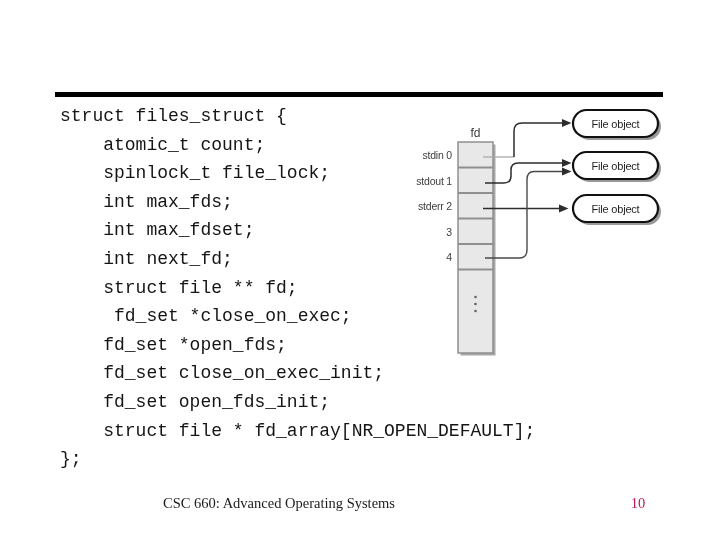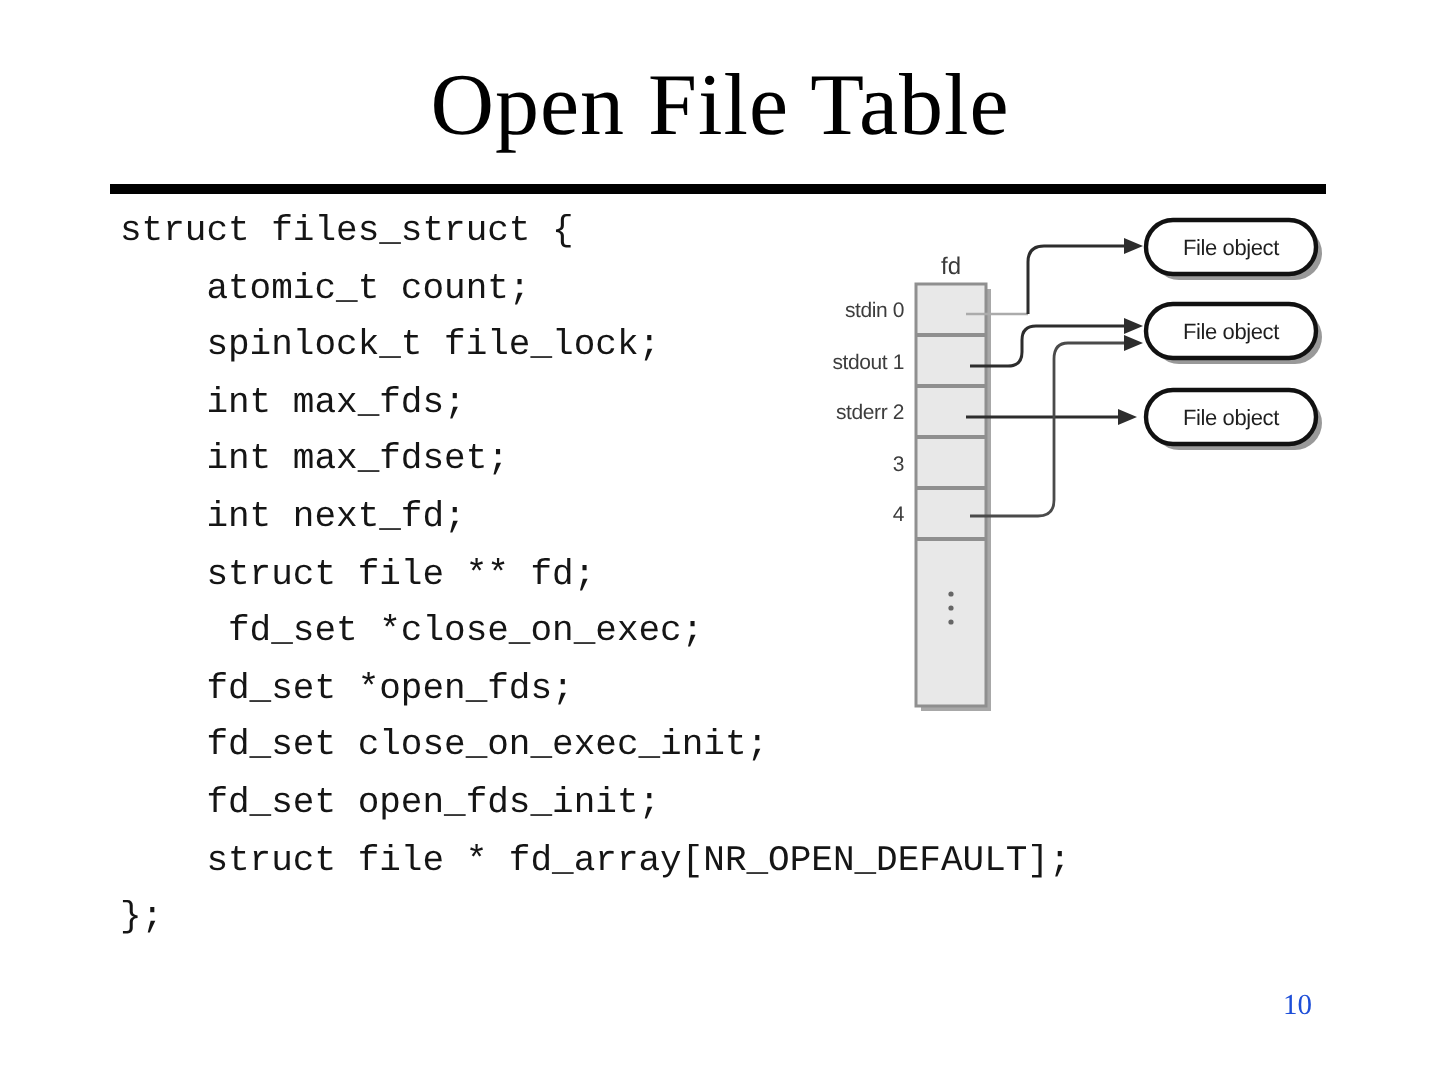--- a/index.html
+++ b/index.html
@@ -15,34 +15,33 @@
         background:#000;}
 
   .code{position:absolute;top:102px;left:60px;margin:0;
         font-family:Liberation Mono, monospace;
         font-size:18px;line-height:28.6px;color:#151515;white-space:pre;}
 
   .diagram{position:absolute;top:95px;left:400px;}
 
   .footer{position:absolute;top:495px;left:279px;transform:translateX(-50%);
           font-size:14.5px;color:#1c1c1c;white-space:nowrap;}
-  .pagenum{position:absolute;top:495px;left:620px;width:36px;text-align:right;
-           font-size:14.5px;color:#1d4ed8;}
+  .pagenum{position:absolute;top:495px;left:620px;width:36px;text-align:center;
+           font-size:14.5px;color:#be185d;}
 
   svg text{font-family:"Liberation Sans","DejaVu Sans",sans-serif;}
   .fd-label{font-size:12px;fill:#3a3a3a;}
   .row-label{font-size:10.5px;fill:#3d3d3d;letter-spacing:-0.2px;}
   .obj-label{font-size:11px;fill:#1f1f1f;letter-spacing:-0.2px;}
 </style>
 </head>
 <body>
 
 <div class="slide">
 
-  <div class="title">Open File Table</div>
 
   <div class="rule"></div>
 
   <pre class="code">struct files_struct {
     atomic_t count;
     spinlock_t file_lock;
     int max_fds;
     int max_fdset;
     int next_fd;
     struct file ** fd;
@@ -103,15 +102,16 @@
       <rect x="576" y="155" width="85" height="27" rx="13.5" fill="#999"></rect>
       <rect x="573" y="152" width="85" height="27" rx="13.5" fill="#fff" stroke="#111" stroke-width="2.2"></rect>
       <text class="obj-label" x="615.5" y="169.5" text-anchor="middle">File object</text>
 
       <rect x="576" y="198" width="85" height="27" rx="13.5" fill="#999"></rect>
       <rect x="573" y="195" width="85" height="27" rx="13.5" fill="#fff" stroke="#111" stroke-width="2.2"></rect>
       <text class="obj-label" x="615.5" y="212.5" text-anchor="middle">File object</text>
     </g>
   </svg>
 
+  <div class="footer">CSC 660: Advanced Operating Systems</div>
   <div class="pagenum">10</div>
 
 </div>
 
 </body></html>

